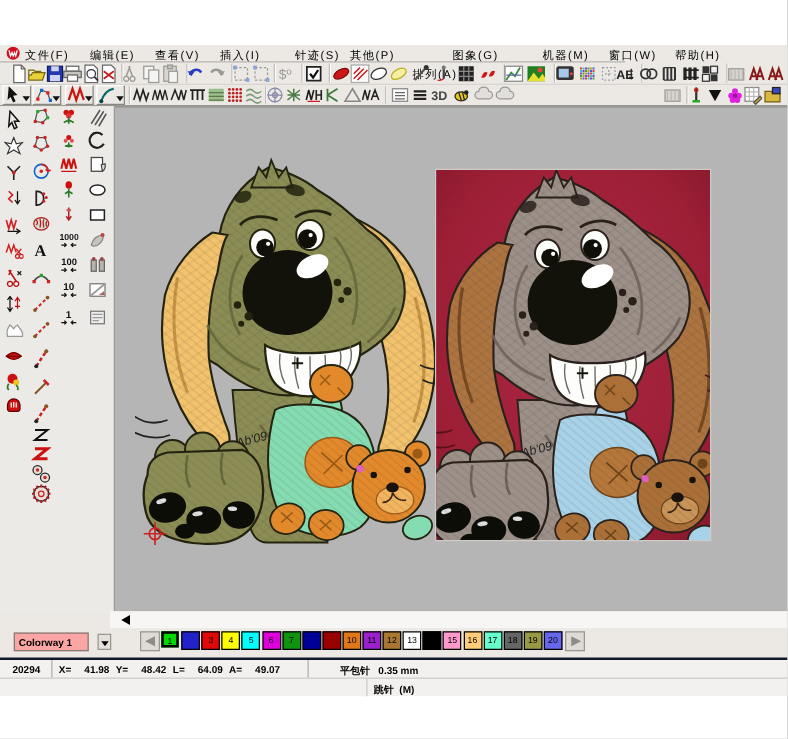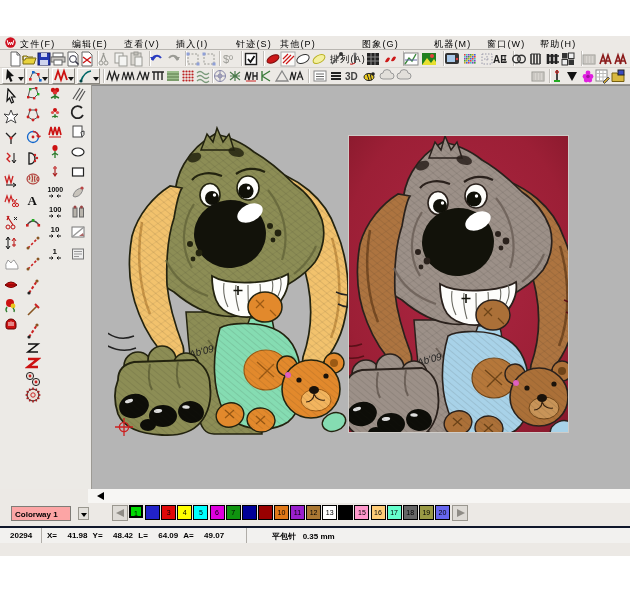--- a/index.html
+++ b/index.html
@@ -783,13 +783,17 @@
       <div class="abs" style="left:4px;top:3px;width:0;height:0;border-left:8px solid #8f8c86;border-top:4px solid transparent;border-bottom:4px solid transparent;"></div>
     </div>
   </div>
   <div class="abs" id="status1">
     <span style="position:absolute;left:10px;top:3px;">20294</span>
     <span class="abs" style="left:41px;top:0;width:1px;height:15px;background:#b0ada8;"></span>
     <span style="position:absolute;left:47px;top:3px;word-spacing:3px;text-align:right;">X=&nbsp;&nbsp;41.98 Y=&nbsp;&nbsp;48.42 L=&nbsp;&nbsp;64.09 A=&nbsp;&nbsp;49.07</span>
     <span class="abs" style="left:246px;top:0;width:1px;height:15px;background:#b0ada8;"></span>
     <span style="position:absolute;left:248px;top:3px;margin-left:24px;">平包针&nbsp;&nbsp;&nbsp;0.35 mm</span>
   </div>
+  <div class="abs" id="status2">
+    <span class="abs" style="left:293px;top:0;width:1px;height:14px;background:#cdcac5;"></span>
+    <span style="position:absolute;left:299px;top:3px;">跳针&nbsp;&nbsp;(M)</span>
+  </div>
 </div>
 
 </body></html>

